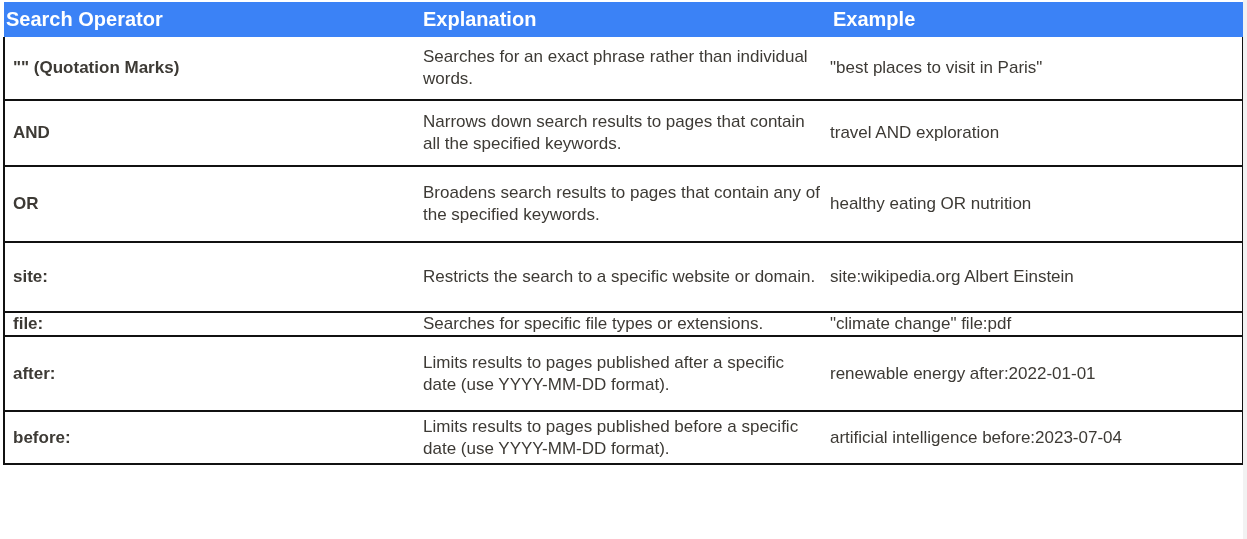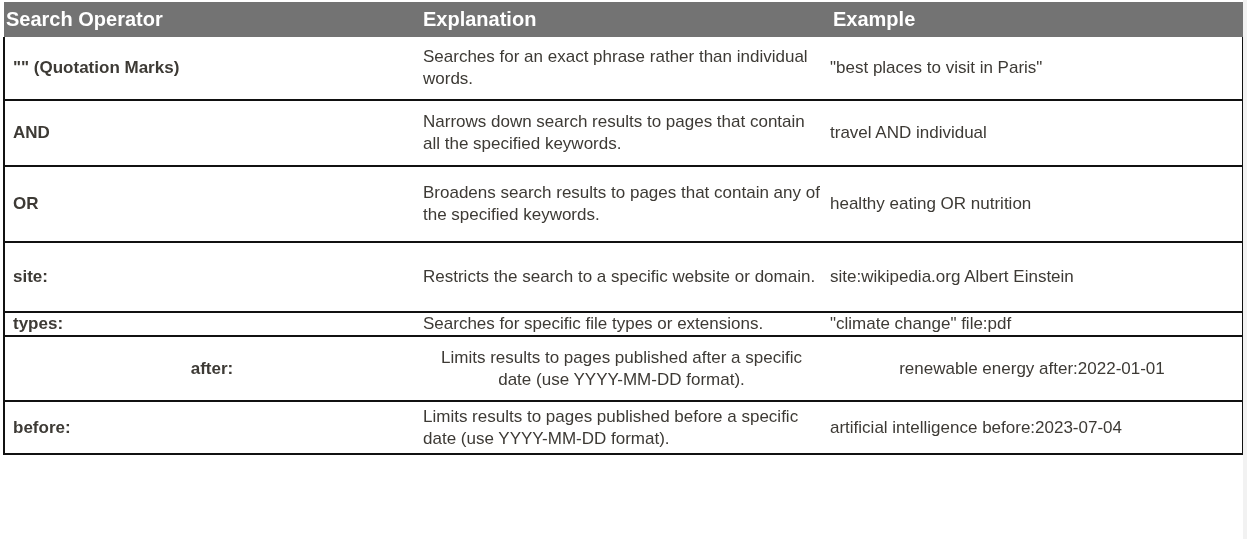--- a/index.html
+++ b/index.html
@@ -22,21 +22,21 @@
     }
     table {
       border-collapse: collapse;
       width: 1239px;
       table-layout: fixed;
     }
     col.c1 { width: 407px; }
     col.c2 { width: 411px; }
     col.c3 { width: 421px; }
     thead th {
-      background: #737373;
+      background: #3b82f6;
       color: #ffffff;
       font-weight: bold;
       font-size: 20px;
       text-align: left;
       height: 28px;
       padding: 0 0 0 0;
       line-height: 35px;
       white-space: nowrap;
     }
     thead th.h1 { padding-left: 2px; }
@@ -72,21 +72,21 @@
     }
     tbody tr:last-child {
       border-bottom: 2px solid #111111;
     }
     .r1 { height: 63px; }
     .r2 { height: 66px; }
     .r3 { height: 76px; }
     .r4 { height: 64px; }
     .r5 { height: 70px; }
     .r6 { height: 22px; }
-    .r7 { height: 65px; text-align: center; }
+    .r7 { height: 75px; }
     .r8 { height: 53px; }
     .edge {
       position: absolute;
       right: 0;
       top: 0;
       width: 4px;
       height: 539px;
       background: #f2f2f2;
     }
   </style>
@@ -109,34 +109,34 @@
     </thead>
     <tbody>
       <tr class="r1">
         <td class="op">"" (Quotation Marks)</td>
         <td class="ex">Searches for an exact phrase rather than individual words.</td>
         <td class="sample">"best places to visit in Paris"</td>
       </tr>
       <tr class="r2">
         <td class="op">AND</td>
         <td class="ex">Narrows down search results to pages that contain all the specified keywords.</td>
-        <td class="sample">travel AND individual</td>
+        <td class="sample">travel AND exploration</td>
       </tr>
       <tr class="r3">
         <td class="op">OR</td>
         <td class="ex">Broadens search results to pages that contain any of the specified keywords.</td>
         <td class="sample">healthy eating OR nutrition</td>
       </tr>
       <tr class="r5">
         <td class="op">site:</td>
         <td class="ex">Restricts the search to a specific website or domain.</td>
         <td class="sample">site:wikipedia.org Albert Einstein</td>
       </tr>
       <tr class="r6">
-        <td class="op">types:</td>
+        <td class="op">file:</td>
         <td class="ex">Searches for specific file types or extensions.</td>
         <td class="sample">"climate change" file:pdf</td>
       </tr>
       <tr class="r7">
         <td class="op">after:</td>
         <td class="ex">Limits results to pages published after a specific date (use YYYY-MM-DD format).</td>
         <td class="sample">renewable energy after:2022-01-01</td>
       </tr>
       <tr class="r8">
         <td class="op">before:</td>

